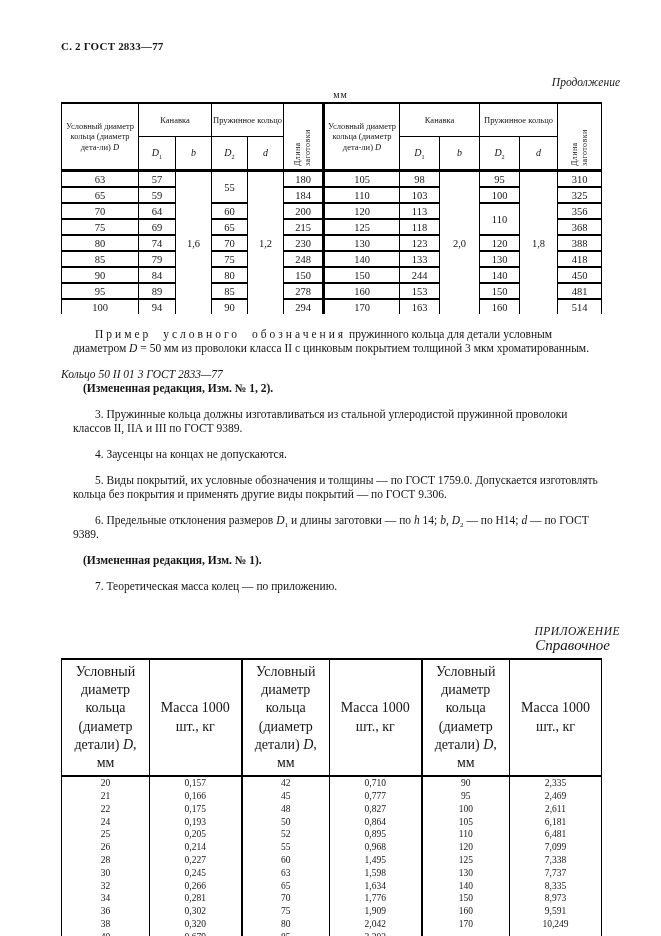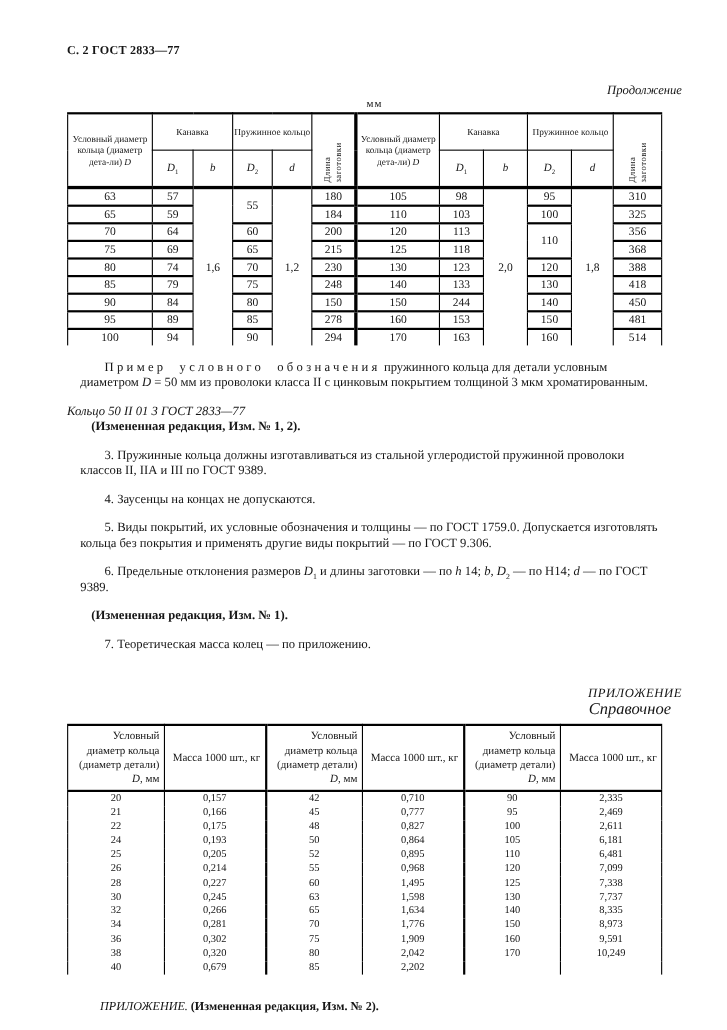--- a/index.html
+++ b/index.html
@@ -49,22 +49,22 @@
   .appendix .label{font-size:11.5px;letter-spacing:0.5px;}
   .appendix .sublabel{font-size:15px;margin-right:10px;}
 
   .t2-title{margin-top:40px;text-align:center;font-weight:bold;font-size:11px;letter-spacing:0.3px;}
 
   
   table.t2{
     border-collapse:collapse;table-layout:fixed;width:540px;
     margin-top:6px;border-top:2px solid #000;
   }
-  .t2 th{font-weight:normal;font-size:10px;line-height:1.3;padding:3px 4px;
-         border:1px solid #000;border-bottom:2.5px solid #000;height:38px;vertical-align:middle;text-align:right;}
+  .t2 th{font-weight:normal;font-size:14px;line-height:1.3;padding:3px 4px;
+         border:1px solid #000;border-bottom:2.5px solid #000;height:38px;vertical-align:middle;text-align:center;}
   .t2 td{font-size:9.5px;height:10.8px;line-height:10.8px;text-align:center;
          border-left:1px solid #000;border-right:1px solid #000;border-top:none;border-bottom:none;}
   .t2 .sep{border-left:2.5px solid #000;}
 
   .footer-note{margin-top:23px;margin-left:30px;font-size:11px;}
 </style>
 </head>
 <body>
 
 <div class="page">

